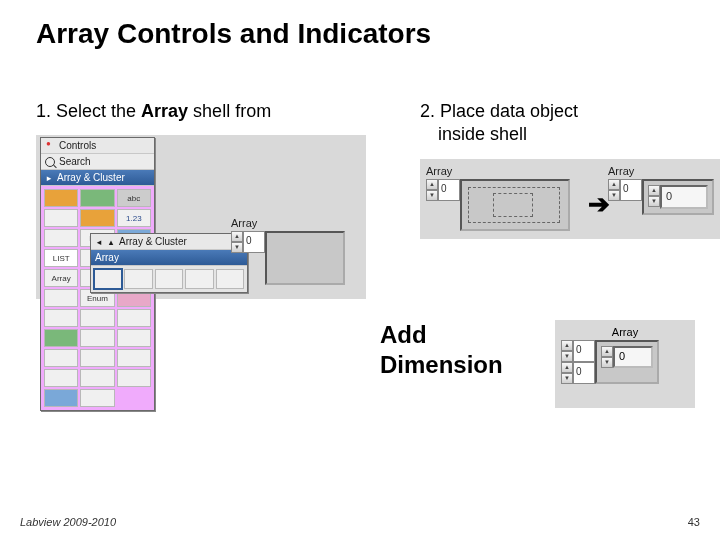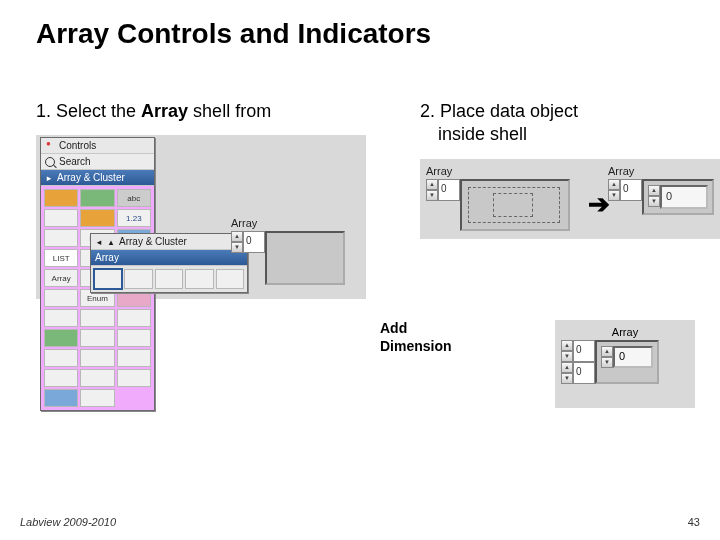--- a/index.html
+++ b/index.html
@@ -261,21 +261,21 @@
     min-width: 58px; min-height: 32px;
     padding: 4px;
     display: flex;
   }
 
   
   .add-dim-block {
     position: absolute;
     left: 380px;
     top: 320px;
-    font-size: 14px;
+    font-size: 24px;
     line-height: 1.25;
   }
   .add-dim-block .bold { font-weight: bold; }
 
   .figure-right2 {
     position: absolute;
     left: 555px;
     top: 320px;
     width: 140px;
     height: 88px;

